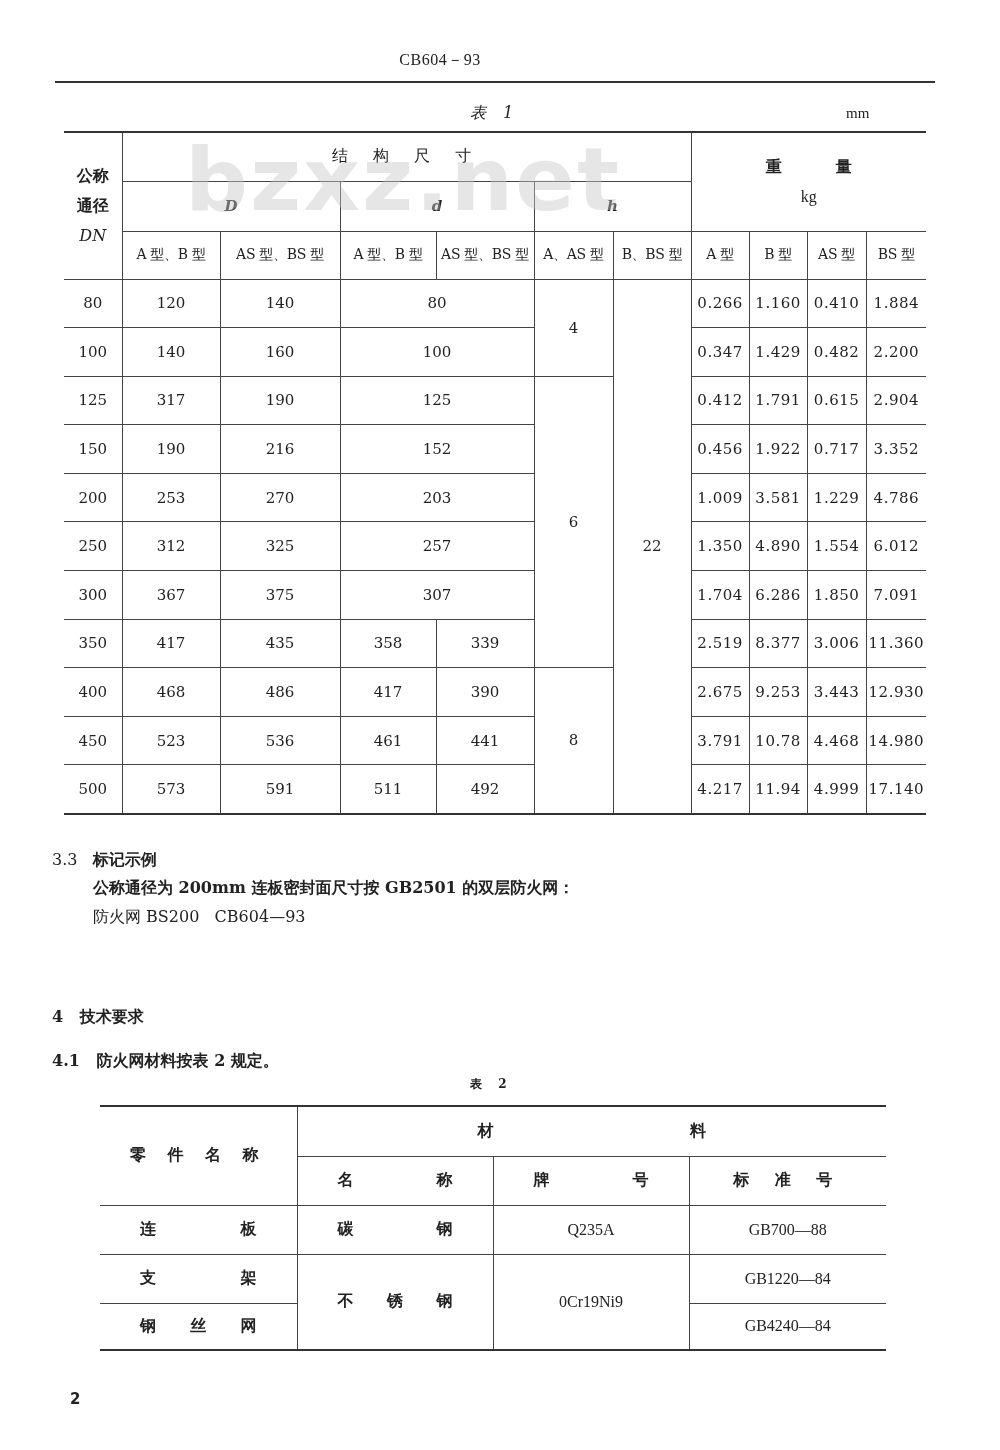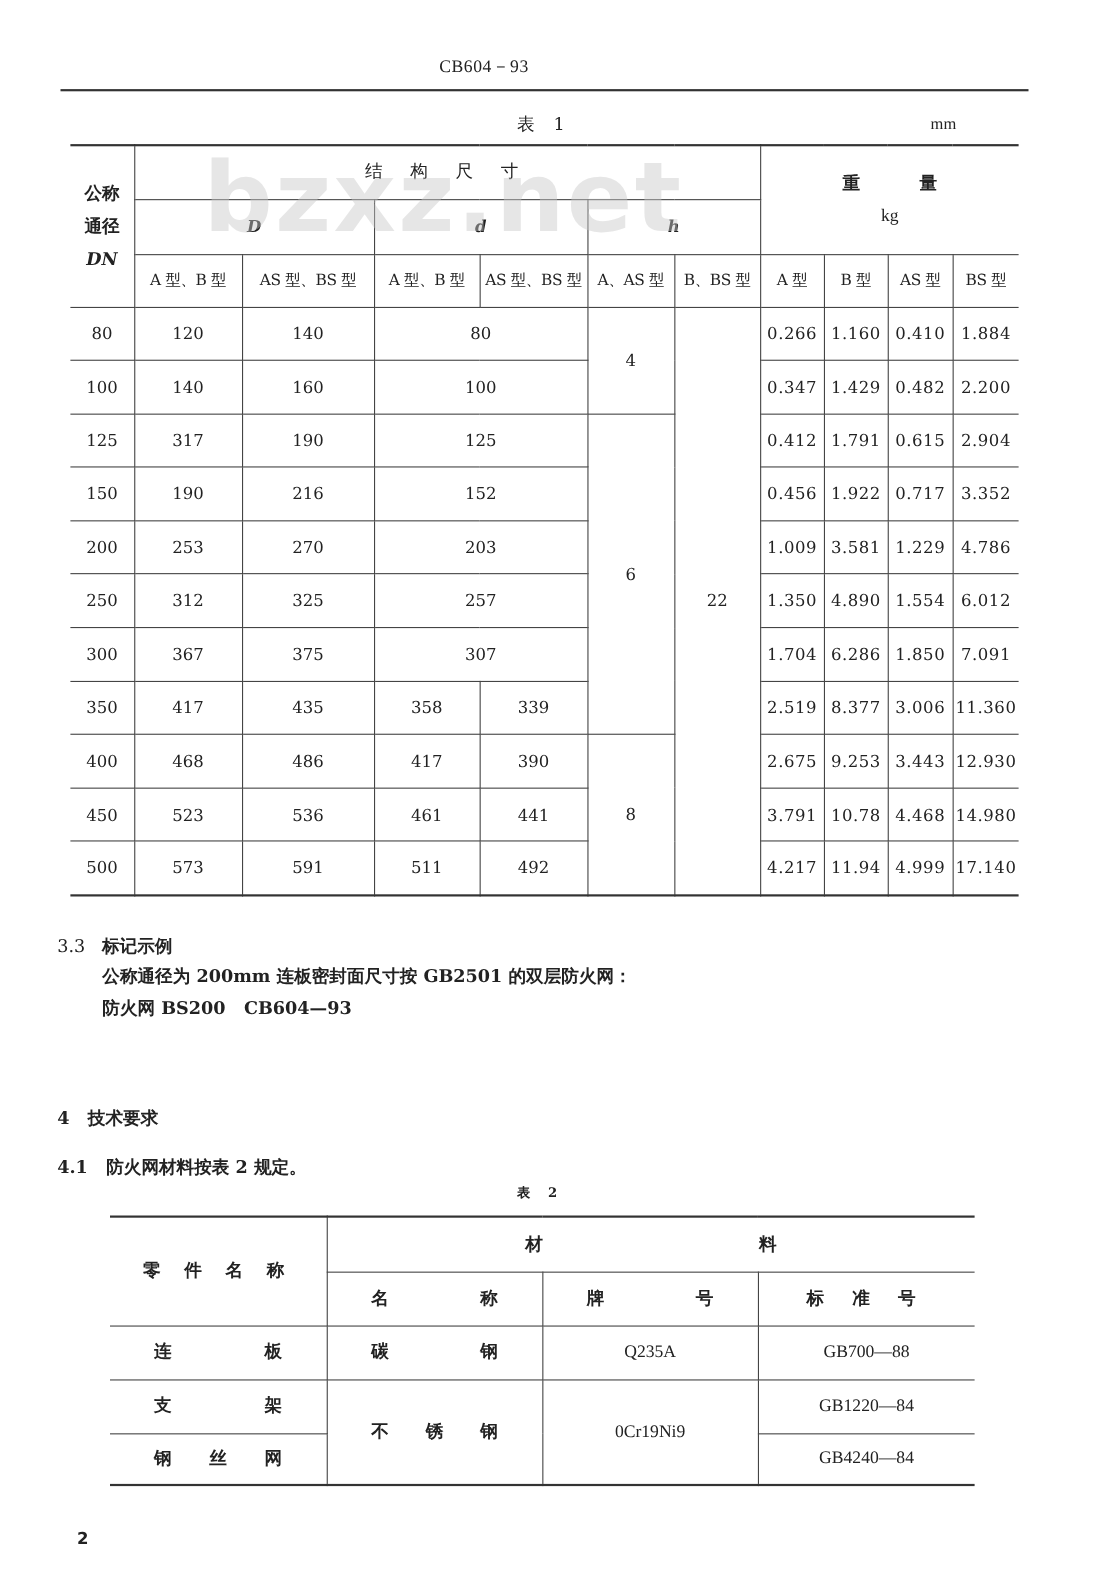--- a/index.html
+++ b/index.html
@@ -12,42 +12,42 @@
   }
   .abs { position: absolute; }
   #doc-header {
     left: 0; top: 50px; width: 880px; text-align: center;
     font-family: "Liberation Serif", serif; font-size: 16px; letter-spacing: 0.5px;
   }
   #header-rule {
     left: 55px; top: 81px; width: 880px; height: 0;
     border-top: 2px solid #333;
   }
-  #t1-caption { left: 470px; top: 103px; font-size: 16px; letter-spacing: 6px; }
+  #t1-caption { left: 470px; top: 103px; font-size: 16px; letter-spacing: 6px; font-style: italic; }
   #t1-unit { left: 846px; top: 105px; font-family: "Liberation Serif", serif; font-size: 15px; }
 
   .watermark {
     left: 185px; top: 128px; font-family: "DejaVu Sans", sans-serif; font-weight: bold;
     font-size: 88px; color: rgba(200,200,200,0.45); letter-spacing: 2px; pointer-events: none;
     z-index: 5;
   }
 
   table.t1 {
     position: absolute; left: 64px; top: 131px; width: 862px;
     border-collapse: collapse; table-layout: fixed;
     border-top: 2px solid #333; border-bottom: 2px solid #333;
   }
   table.t1 td {
     border: 1.3px solid #444; text-align: center; vertical-align: middle;
     font-family: "DejaVu Serif", serif; font-size: 15px; padding: 0;
   }
   table.t1 tr > td:first-child { border-left: none; }
   table.t1 tr > td:last-child { border-right: none; }
   table.t1 td.dn-head { font-size: 16px; font-weight: bold; line-height: 30px; }
-  table.t1 td.dn-head i { font-weight: bold; margin-top: 41px; }
+  table.t1 td.dn-head i { font-weight: normal; margin-top: 41px; }
   table.t1 td.sub { font-size: 14px; white-space: nowrap; letter-spacing: -0.3px; }
   table.t1 td.grp { font-size: 16px; font-weight: normal; letter-spacing: 10px; }
   table.t1 td.var { font-style: italic; font-weight: bold; font-size: 15px; }
   table.t1 tr.data td { height: 48.6px; }
   table.t1 td.wt { font-size: 15px; letter-spacing: 0.5px; }
   table.t1 td.wt-head { font-size: 16px; font-weight: bold; line-height: 30px; }
   .wt-head .wt-title { letter-spacing: 54px; padding-left: 54px; }
 
   .para { font-size: 16px; line-height: 28.5px; white-space: pre; }
   #sec-3-3 { left: 52px; top: 846px; }
@@ -257,21 +257,21 @@
     <td class="wt">11.94</td>
     <td class="wt">4.999</td>
     <td class="wt">17.140</td>
   </tr>
 </tbody>
   </table>
 
 <div id="sec-3-3" class="abs para"><span>3.3</span>   <span style="font-weight:bold">标记示例</span></div>
 <div id="ex-block" class="abs">
   <div class="para" style="font-weight:bold">公称通径为 200mm 连板密封面尺寸按 GB2501 的双层防火网：</div>
-  <div class="para" style="font-weight:bold">防火网 BS200   CB604—93</div>
+  <div class="para" style="font-weight:normal">防火网 BS200   CB604—93</div>
 </div>
 
 <div id="sec-4" class="abs para"><span>4</span>   <span>技术要求</span></div>
 <div id="sec-4-1" class="abs para"><span>4.1</span>   <span>防火网材料按表 2 规定。</span></div>
 
 <div id="t2-caption" class="abs">表 2</div>
 
 <table class="t2">
   <colgroup>
     <col style="width:197px">

